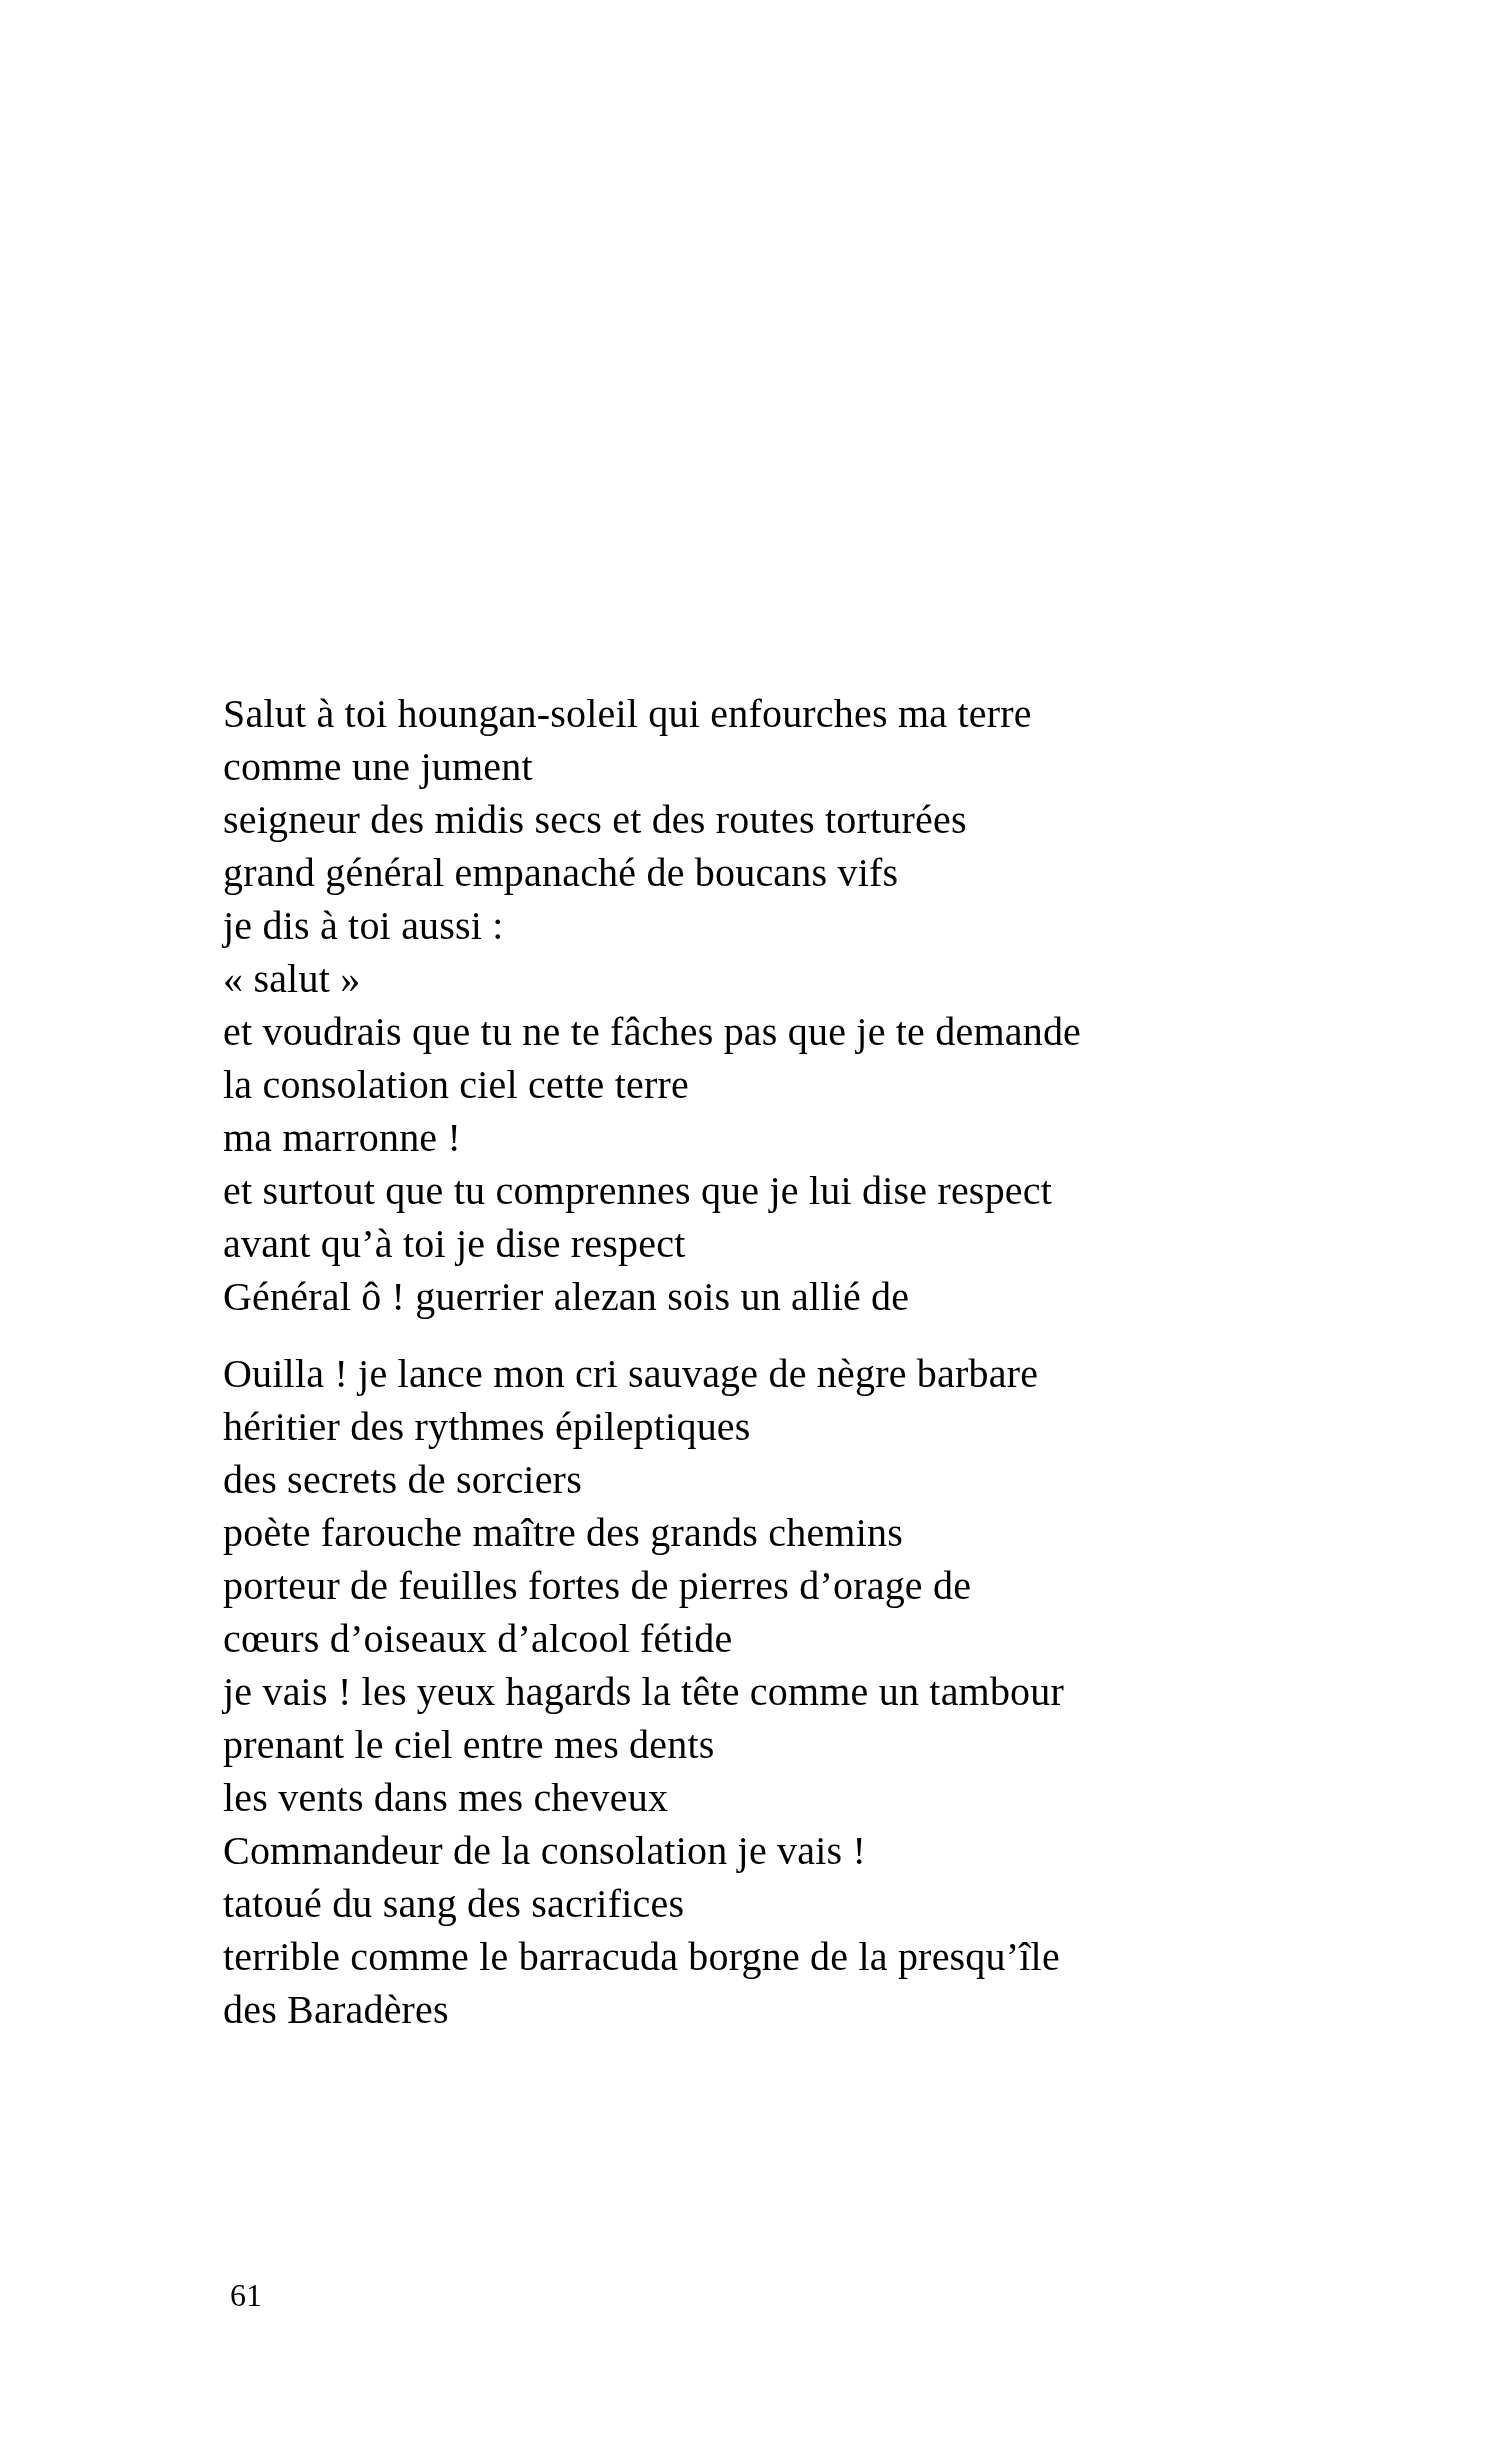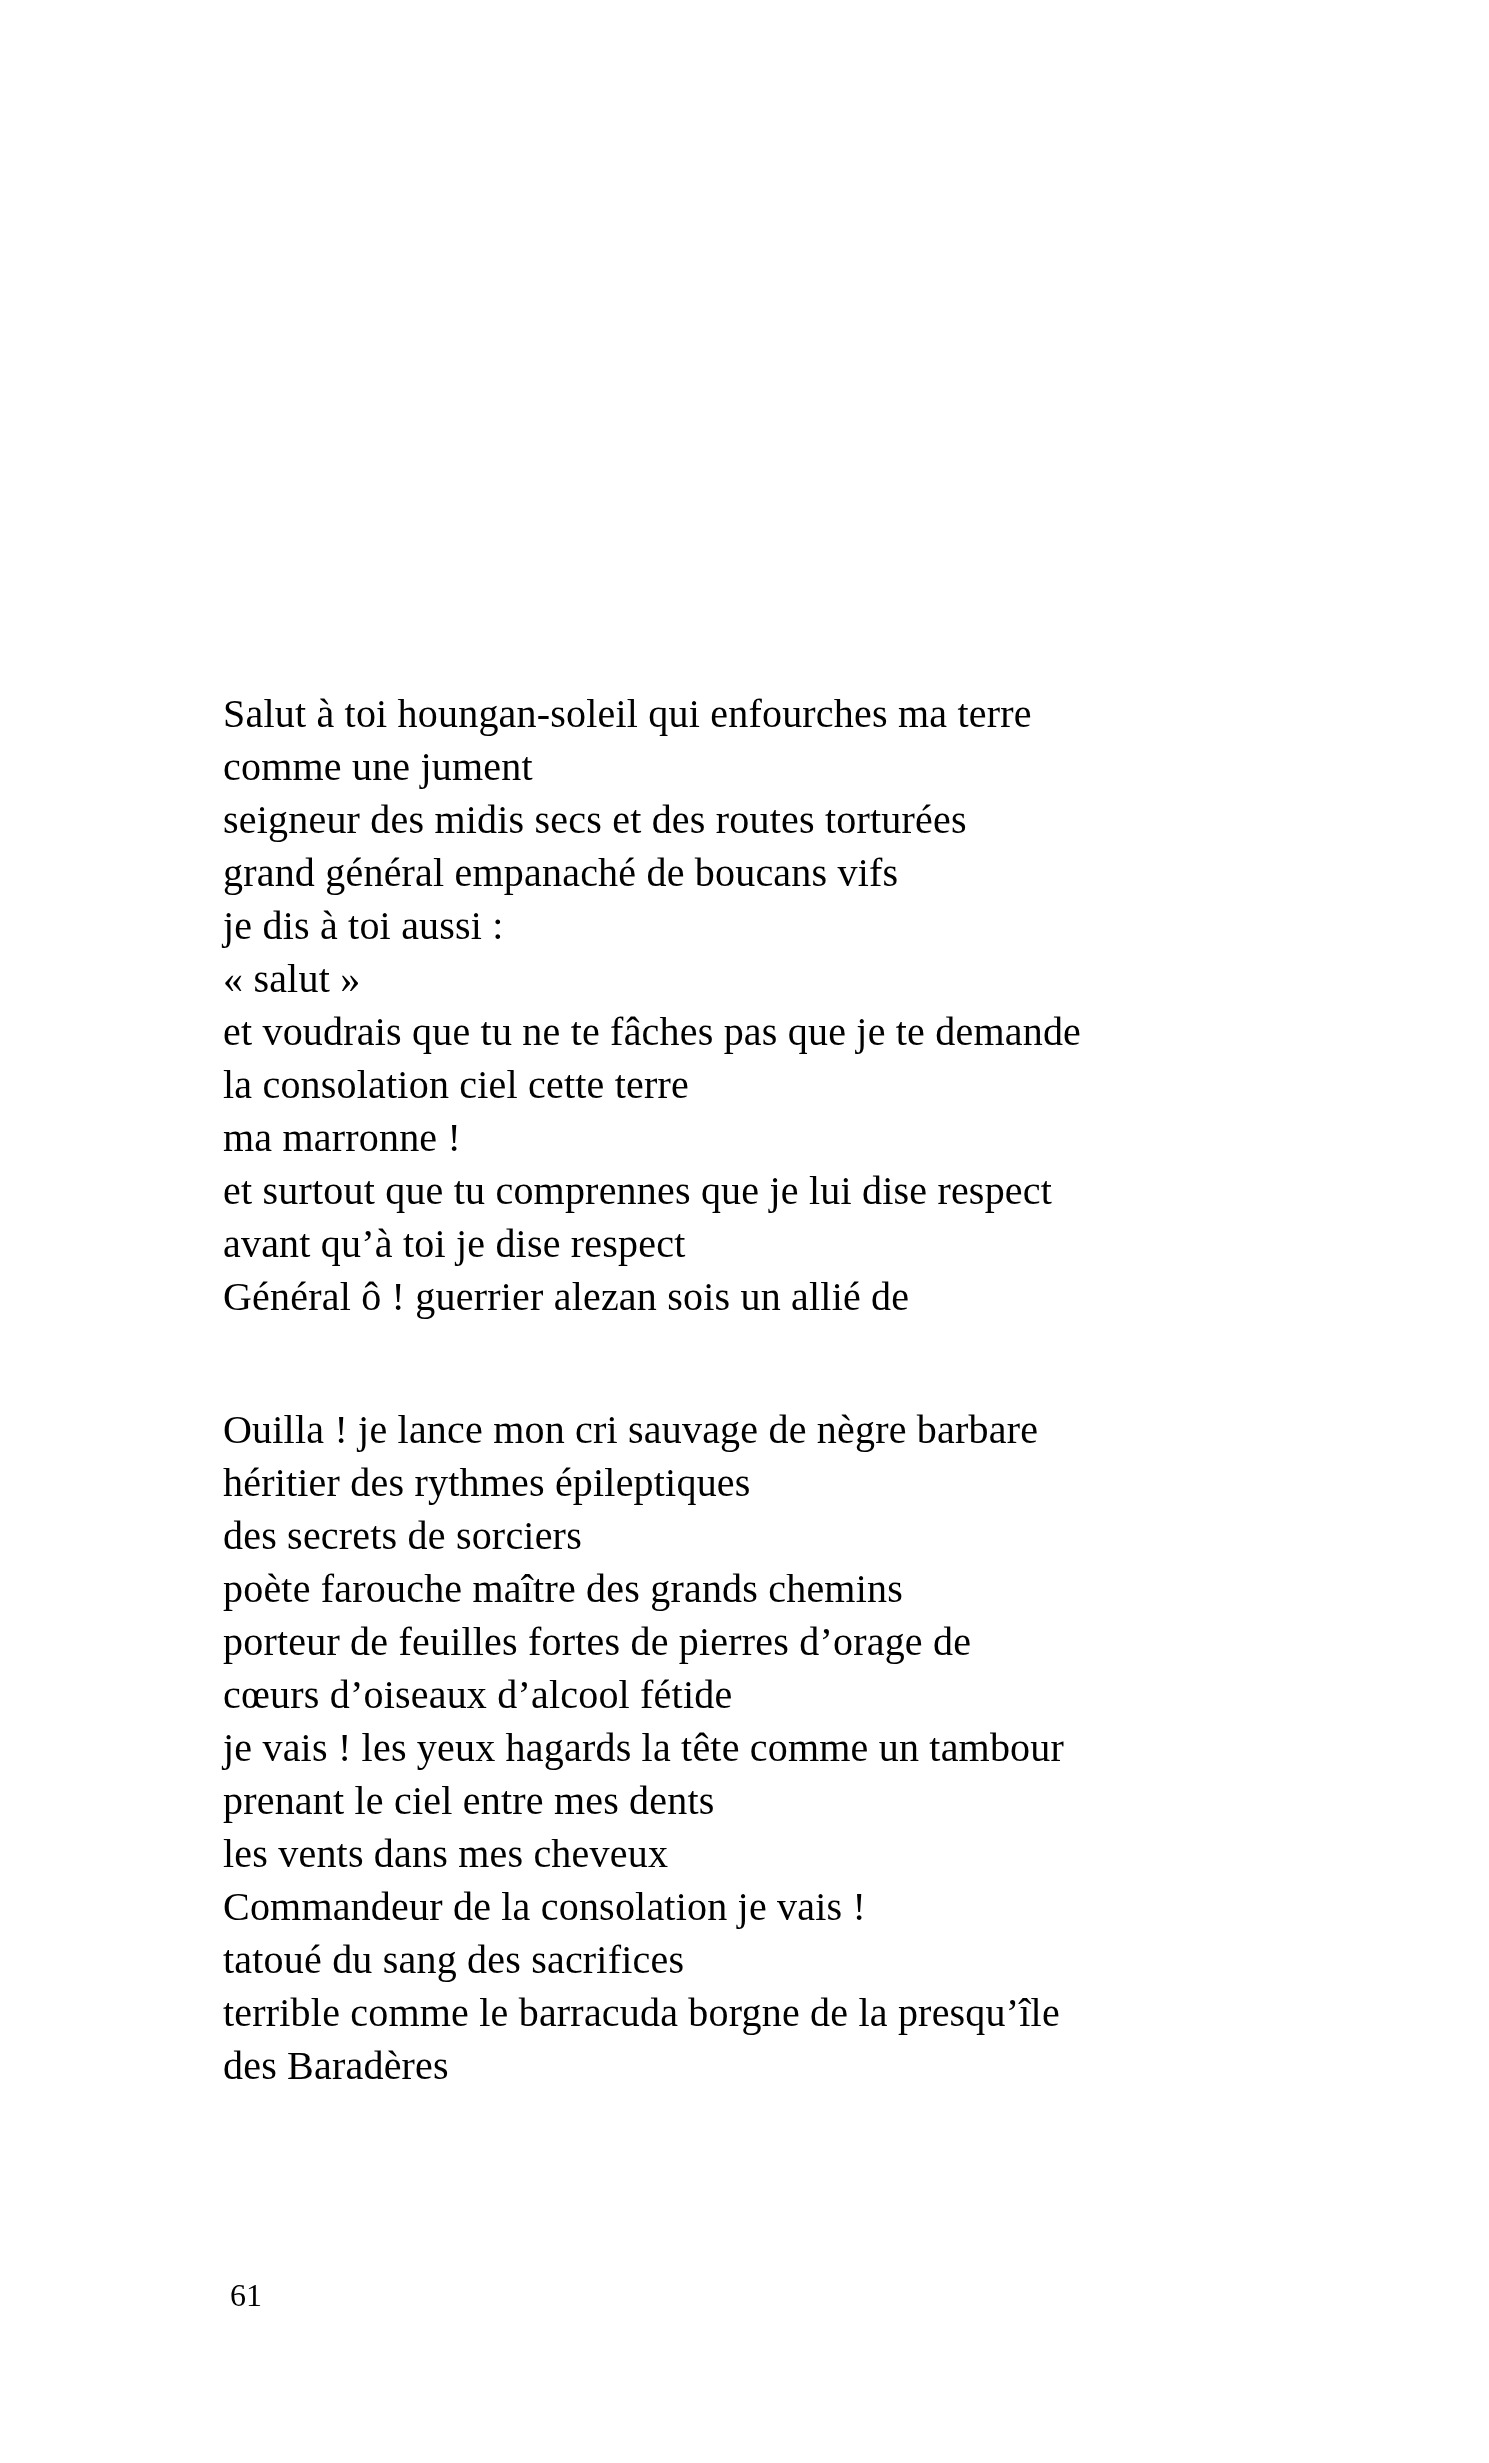--- a/index.html
+++ b/index.html
@@ -18,21 +18,21 @@
   .poem {
     position: absolute;
     left: 223px;
     top: 687px;
     font-size: 40px;
     line-height: 53px;
     letter-spacing: 0.2px;
     width: 1164px;
   }
   .stanza + .stanza {
-    margin-top: 80px;
+    margin-top: 24px;
   }
   .poem-line {
     white-space: pre;
   }
   .page-number {
     position: absolute;
     left: 230px;
     top: 2276px;
     width: 970px;
     text-align: left;

